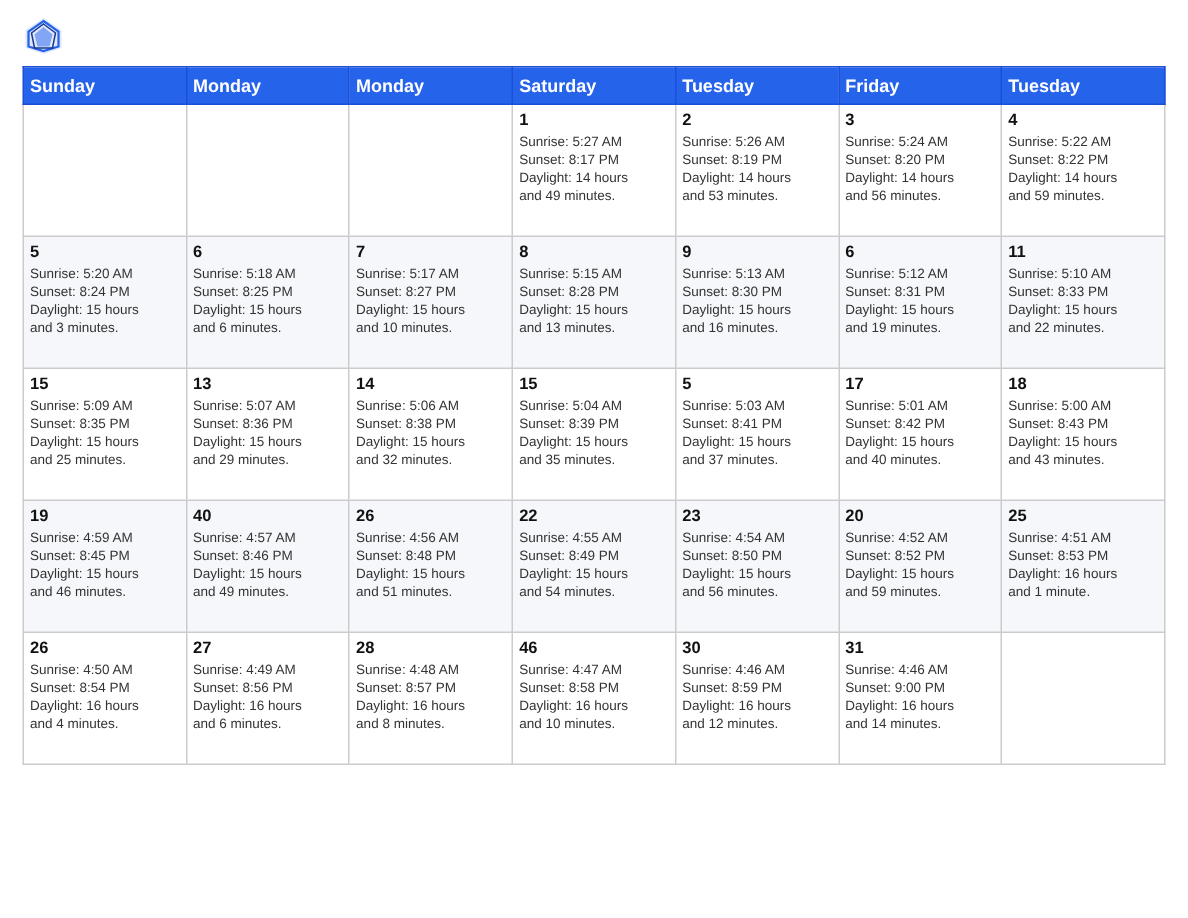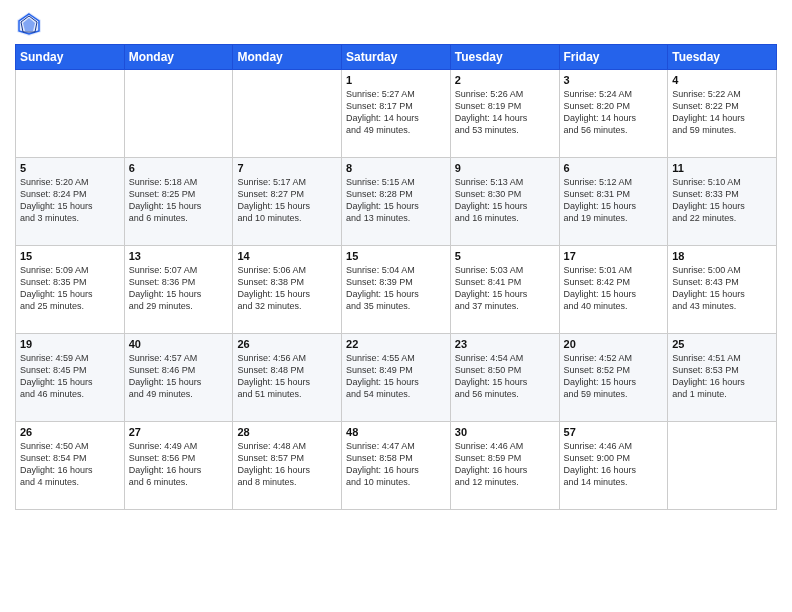--- a/index.html
+++ b/index.html
@@ -253,28 +253,28 @@
           </td>
           <td>
             <span class="day-num">27</span>
             <div class="cell-content">Sunrise: 4:49 AM<br>Sunset: 8:56 PM<br>Daylight: 16 hours<br>and 6 minutes.</div>
           </td>
           <td>
             <span class="day-num">28</span>
             <div class="cell-content">Sunrise: 4:48 AM<br>Sunset: 8:57 PM<br>Daylight: 16 hours<br>and 8 minutes.</div>
           </td>
           <td>
-            <span class="day-num">48</span>
+            <span class="day-num">46</span>
             <div class="cell-content">Sunrise: 4:47 AM<br>Sunset: 8:58 PM<br>Daylight: 16 hours<br>and 10 minutes.</div>
           </td>
           <td>
             <span class="day-num">30</span>
             <div class="cell-content">Sunrise: 4:46 AM<br>Sunset: 8:59 PM<br>Daylight: 16 hours<br>and 12 minutes.</div>
           </td>
           <td>
-            <span class="day-num">57</span>
+            <span class="day-num">31</span>
             <div class="cell-content">Sunrise: 4:46 AM<br>Sunset: 9:00 PM<br>Daylight: 16 hours<br>and 14 minutes.</div>
           </td>
           <td></td>
         </tr>
       </tbody>
   </table>
 </div>
 
 </body></html>

